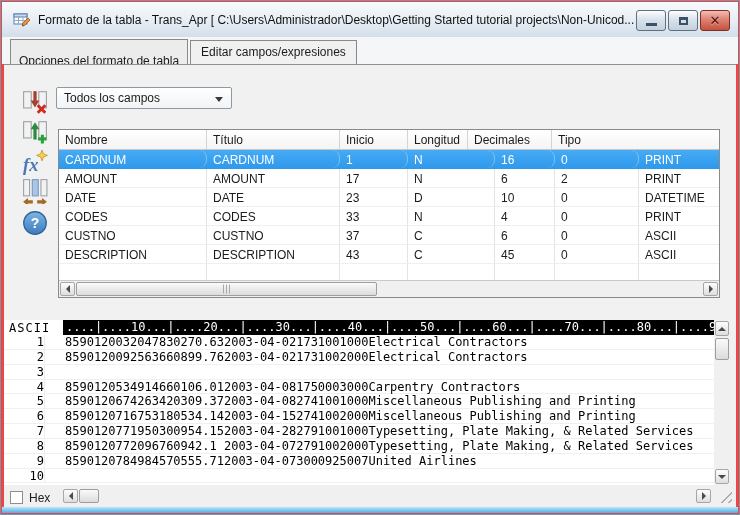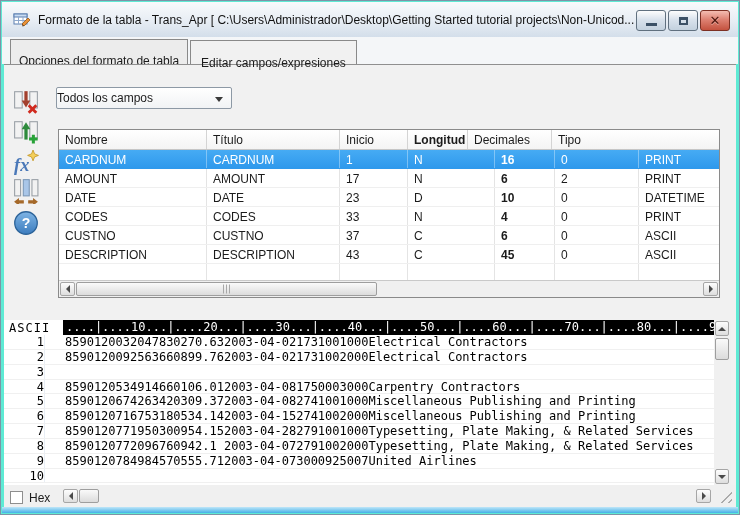--- a/index.html
+++ b/index.html
@@ -1,61 +1,61 @@
 <!DOCTYPE html>
 <html><head>
 <meta charset="utf-8">
 <style>
   html,body{margin:0;padding:0;background:#fff;}
   *{box-sizing:border-box;}
   .stage{position:relative;width:740px;height:515px;overflow:hidden;
          font-family:"Liberation Sans","DejaVu Sans",sans-serif;font-size:12px;color:#1b1b1b;}
-  .window{position:absolute;inset:0;background:#5eead4;border:1px solid #7e93a7;}
+  .window{position:absolute;inset:0;background:#ef4444;border:1px solid #7e93a7;}
   .frame-bottom{position:absolute;left:1px;right:1px;bottom:1px;height:6px;
       background:linear-gradient(#bfe6f8,#44b0e8);}
   
   .titlebar{position:absolute;left:1px;top:1px;right:1px;height:35px;
       background:linear-gradient(#f8fafc, #e7edf4 55%, #d3deea);}
   .app-icon{position:absolute;left:11px;top:9px;width:18px;height:18px;}
   .title-text{position:absolute;left:36px;top:11px;white-space:nowrap;color:#111;}
   .winbtns{position:absolute;right:8px;top:8px;display:flex;gap:2px;}
   .wbtn{width:30px;height:21px;border:1px solid #60707f;border-radius:3px;
       background:linear-gradient(#fdfdfd,#d9e2ec 45%,#c3d1de);
       display:flex;align-items:center;justify-content:center;position:relative;}
   .wbtn.close{background:linear-gradient(#f3bdb2,#de8273 45%,#c4523f);border-color:#7c3024;}
   .glyph-min{width:11px;height:3px;background:#3c5166;margin-top:8px;}
   .glyph-max{width:9px;height:8px;border:2px solid #3c5166;border-top-width:3px;}
   .glyph-close{font-size:13px;font-weight:bold;color:#4d140c;text-shadow:0 1px 0 rgba(255,255,255,.35);line-height:1;}
   
   .tabzone{position:absolute;left:1px;right:1px;top:36px;height:27px;background:#f4f6f8;}
   .tabs{position:absolute;left:8px;bottom:0;display:flex;align-items:flex-end;}
   .tab{height:21px;line-height:19px;padding:12px 8px;border:1px solid #898989;border-bottom:none;
       background:#ececec;margin-right:2px;white-space:nowrap;}
-  .tab.active{height:24px;line-height:23px;background:#f1f1f1;position:relative;z-index:5;padding:11px 10px;}
+  .tab.active{height:24px;line-height:23px;background:#f1f1f1;position:relative;z-index:5;padding:0 10px;}
   
   .panel{position:absolute;left:3px;top:63px;right:3px;bottom:7px;background:#f1f1f1;
       border-top:1px solid #8f8f8f;}
   
-  .tbtn{position:absolute;left:7px;width:30px;height:28px;cursor:pointer;}
+  .tbtn{position:absolute;left:16px;width:30px;height:28px;cursor:pointer;}
   .tbtn svg{width:26px;height:26px;display:block;margin:0 auto;}
   
   .dropdown{position:absolute;left:52px;top:22px;width:176px;height:22px;border:1px solid #8d99a5;
-      border-radius:2px;background:linear-gradient(#ffffff,#f1f3f5);line-height:20px;}
+      border-radius:2px;background:linear-gradient(#ffffff,#f1f3f5);line-height:20px;padding-left:7px;}
   .dd-arrow{position:absolute;right:8px;top:9px;width:0;height:0;
       border-left:4px solid transparent;border-right:4px solid transparent;border-top:5px solid #3a3a3a;}
   
   .ftable{position:absolute;left:54px;top:64px;width:662px;height:169px;background:#fff;
       border:1px solid #8a8a8a;overflow:hidden;}
   .thead{display:flex;height:20px;background:linear-gradient(#ffffff,#f4f4f4);border-bottom:1px solid #c6c6c6;}
   .th{padding:3px 0 0 6px;border-right:1px solid #d4d4d4;white-space:nowrap;overflow:hidden;}
   .trow{display:flex;height:19px;border-bottom:1px solid #efefef;background:#fff;}
   .td{padding:3px 0 0 6px;border-right:1px solid #e4e4e4;white-space:nowrap;overflow:hidden;}
   .trow.sel{background:linear-gradient(#46abf4,#2f99ec);color:#fff;border-bottom-color:#2f99ec;}
-  .trow.sel .td{border-right-color:rgba(255,255,255,.35);}
-  .c0{width:148px;}.c1{width:133px;}.c2{width:68px;}.c3{width:87px;}.c4{width:60px;font-weight:bold;}.c5{width:84px;}.c6{flex:1;border-right:none;}
+  .trow.sel .td{border-right-color:rgba(255,255,255,.35);border-radius:8px;}
+  .c0{width:148px;}.c1{width:133px;}.c2{width:68px;}.c3{width:87px;}.c4{width:60px;}.c5{width:84px;}.c6{flex:1;border-right:none;}
   .tfill{display:flex;height:16px;background:#fff;}
   .tfill .td{height:16px;}
   
   .sbtn{position:absolute;background:linear-gradient(#fdfdfd,#dedede);border:1px solid #a6a6a6;
       border-radius:2px;}
   .arr{position:absolute;width:0;height:0;left:50%;top:50%;}
   .arr.up{border-left:4px solid transparent;border-right:4px solid transparent;border-bottom:4px solid #4a4a4a;transform:translate(-50%,-50%);}
   .arr.down{border-left:4px solid transparent;border-right:4px solid transparent;border-top:4px solid #4a4a4a;transform:translate(-50%,-50%);}
   .arr.left{border-top:4px solid transparent;border-bottom:4px solid transparent;border-right:4px solid #4a4a4a;transform:translate(-50%,-50%);}
   .arr.right{border-top:4px solid transparent;border-bottom:4px solid transparent;border-left:4px solid #4a4a4a;transform:translate(-50%,-50%);}

